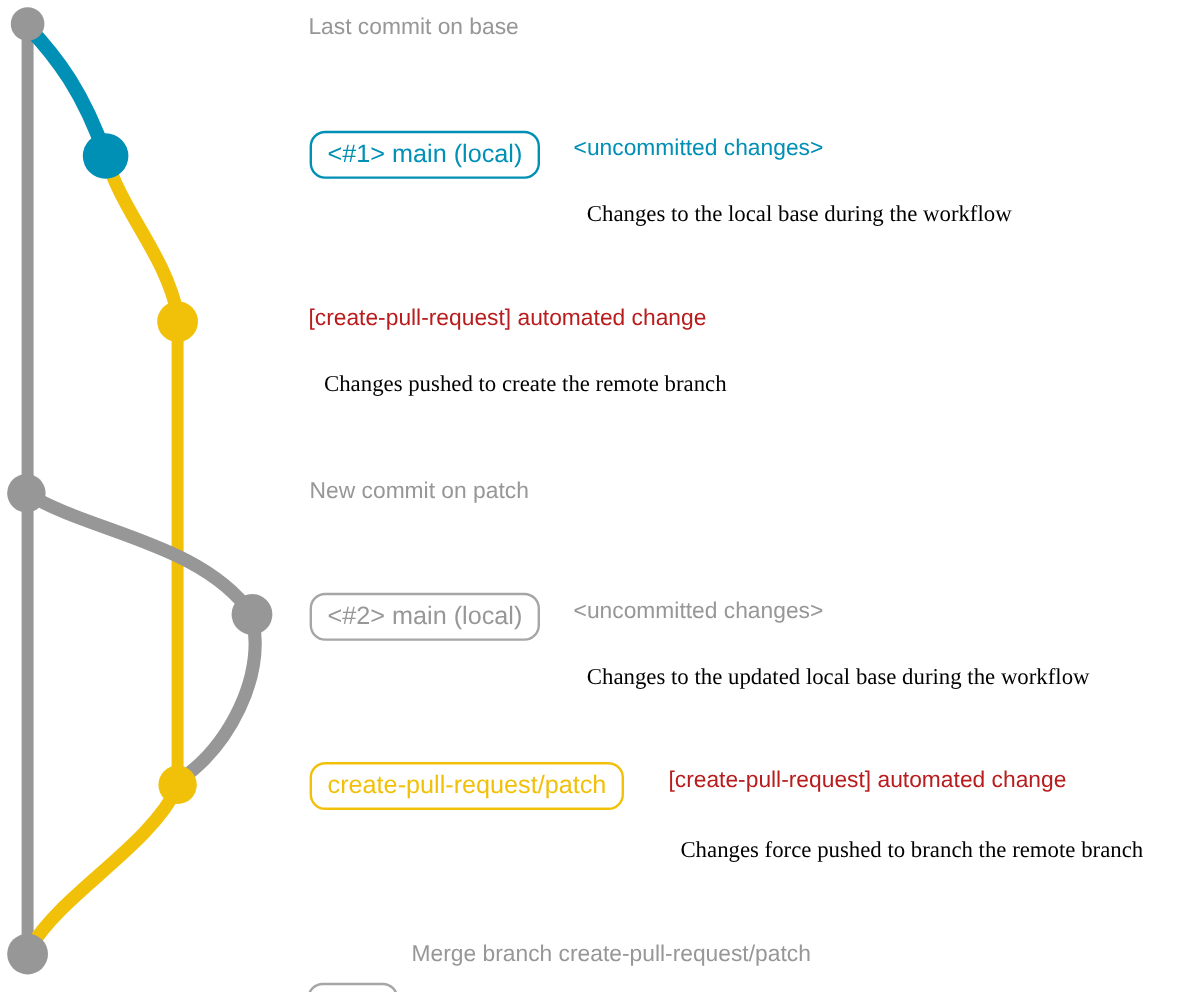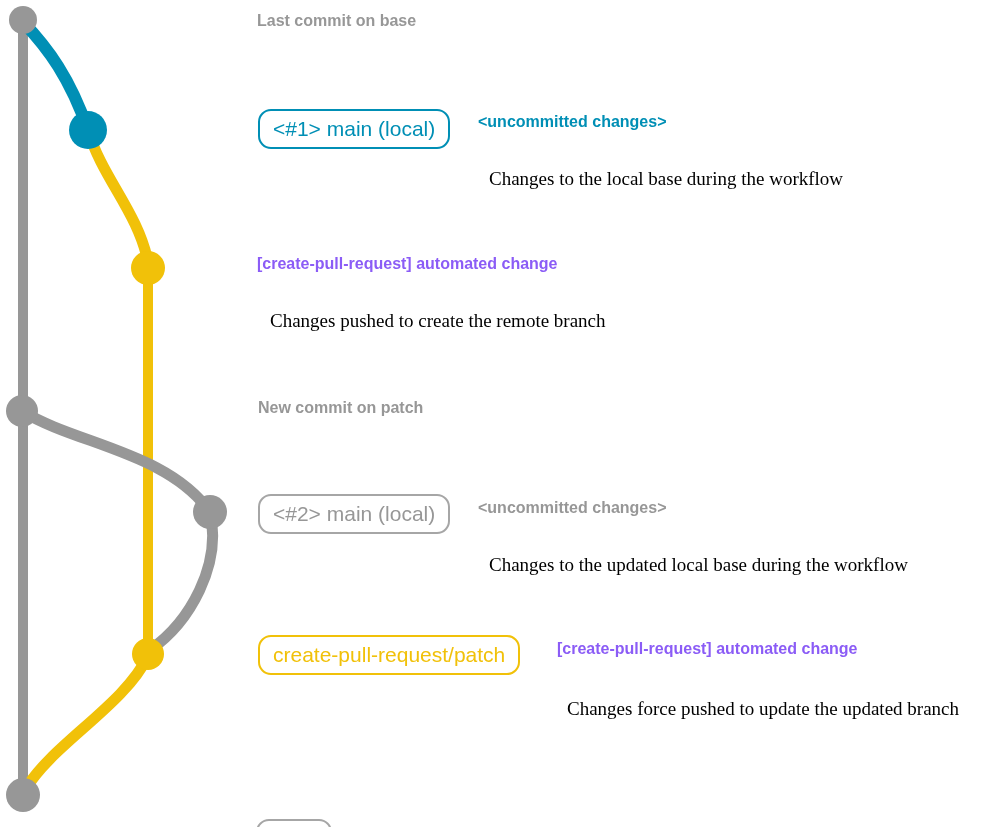--- a/index.html
+++ b/index.html
@@ -6,24 +6,24 @@
   .canvas {
     position: relative;
     width: 981px;
     height: 827px;
     background: #ffffff;
     font-family: "Liberation Sans", sans-serif;
     overflow: hidden;
   }
   .graph { position: absolute; left: 0; top: 0; width: 981px; height: 827px; }
   .t { position: absolute; white-space: nowrap; line-height: 1.15; }
-  .lbl { font-size: 16px; font-weight: bold; }
+  .lbl { font-size: 19px; }
   .gray { color: #979797; }
   .blue { color: #008fb5; }
-  .yellow { color: #8b5cf6; }
+  .yellow { color: #b91c1c; }
   .badge {
     position: absolute;
     white-space: nowrap;
     font-size: 21px;
     line-height: 24px;
     padding: 6px 13px;
     border: 2px solid #979797;
     border-radius: 13px;
     background: #ffffff;
   }
@@ -79,17 +79,18 @@
   <div class="note" style="left:270px; top:287px;text-align:center;">Changes pushed to create the remote branch</div>
 
   <div class="t lbl gray" style="left:258px; top:399px;">New commit on patch</div>
 
   <div class="badge grayb" style="left:258px; top:494px;">&lt;#2&gt; main (local)</div>
   <div class="t lbl gray" style="left:478px; top:499px;">&lt;uncommitted changes&gt;</div>
   <div class="note" style="left:489px; top:531px;text-align:right;">Changes to the updated local base during the workflow</div>
 
   <div class="badge yellow" style="left:258px; top:635px;text-align:right;">create-pull-request/patch</div>
   <div class="t lbl yellow" style="left:557px; top:640px;">[create-pull-request] automated change</div>
-  <div class="note" style="left:567px; top:675px;">Changes force pushed to update the updated branch</div>
+  <div class="note" style="left:567px; top:675px;">Changes force pushed to branch the remote branch</div>
 
   <div class="badge grayb" style="left:256px; top:819px;">main</div>
+  <div class="t lbl gray" style="left:343px; top:785px;">Merge branch create-pull-request/patch</div>
 
 </div>
 
 </body></html>

